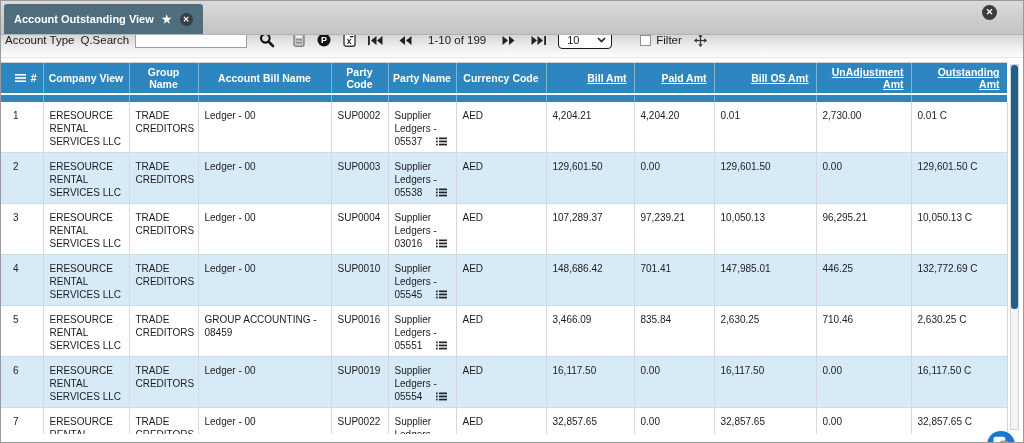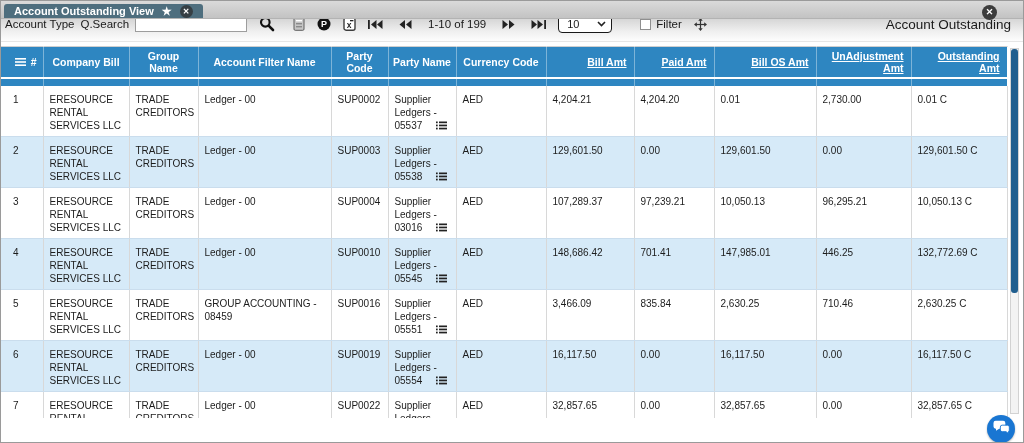--- a/index.html
+++ b/index.html
@@ -3,21 +3,21 @@
 <meta charset="utf-8">
 <style>
   * { margin:0; padding:0; box-sizing:border-box; }
   html,body { background:#e9e9e9; }
   .app {
     position:relative; width:1024px; height:443px; margin:0 auto;
     background:#fff; border:1px solid #9a9a9a; overflow:hidden;
     font-family:"Liberation Sans", sans-serif; color:#1a1a1a;
   }
   
-  .tabbar { position:relative; height:18px; background:linear-gradient(#dadada,#c3c3c3); border-bottom:1px solid #b3b3b3; }
+  .tabbar { position:relative; height:34px; background:linear-gradient(#dadada,#c3c3c3); border-bottom:1px solid #b3b3b3; }
   .tab {
     position:absolute; left:3px; top:3px; bottom:0; background:#4e6e7e;
     color:#fff; font-size:11px; font-weight:bold; padding:0 10px;
     display:flex; align-items:center; gap:8px; border-radius:3px 3px 0 0;
   }
   .tab-star { font-size:11px; color:#fff; cursor:pointer; }
   .circle-x {
     width:13px; height:13px; border-radius:50%; background:#363f44; color:#fff;
     font-size:8px; line-height:13px; text-align:center; font-weight:bold; cursor:pointer;
   }
@@ -179,21 +179,20 @@
             <path d="M6.5 0 L8.7 2.8 H4.3 Z"></path>
             <path d="M6.5 13 L8.7 10.2 H4.3 Z"></path>
             <path d="M0 6.5 L2.8 4.3 V8.7 Z"></path>
             <path d="M13 6.5 L10.2 4.3 V8.7 Z"></path>
             <rect x="5.9" y="2.2" width="1.2" height="8.6"></rect>
             <rect x="2.2" y="5.9" width="8.6" height="1.2"></rect>
           </g>
         </svg>
     </span>
 
-    <span class="view-title">Account Outstanding</span>
   </div>
 
   <div class="body-area">
     <div class="grid-viewport">
       <table class="grid">
         <colgroup>
           <col style="width:42px">
             <col style="width:86px">
             <col style="width:69px">
             <col style="width:133px">
@@ -215,23 +214,23 @@
                       <g fill="#fff">
                         <rect y="0" width="11" height="1.6"></rect>
                         <rect y="3.2" width="11" height="1.6"></rect>
                         <rect y="6.4" width="11" height="1.6"></rect>
                       </g>
                     </svg>
                 </span>
                 <span>#</span>
               </span>
             </th>
-            <th>Company Bill</th>
+            <th>Company View</th>
             <th>Group Name</th>
-            <th>Account Filter Name</th>
+            <th>Account Bill Name</th>
             <th>Party Code</th>
             <th>Party Name</th>
             <th>Currency Code</th>
             <th class="h-num">Bill Amt</th>
             <th class="h-num">Paid Amt</th>
             <th class="h-num">Bill OS Amt</th>
             <th class="h-num">UnAdjustment Amt</th>
             <th class="h-num">Outstanding Amt</th>
           </tr>
           <tr class="filler">

